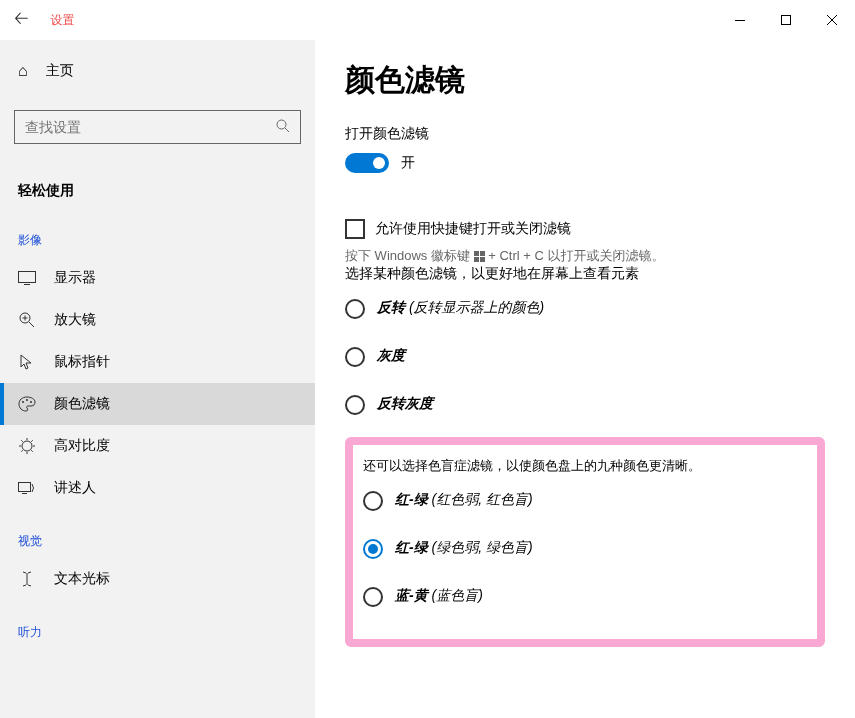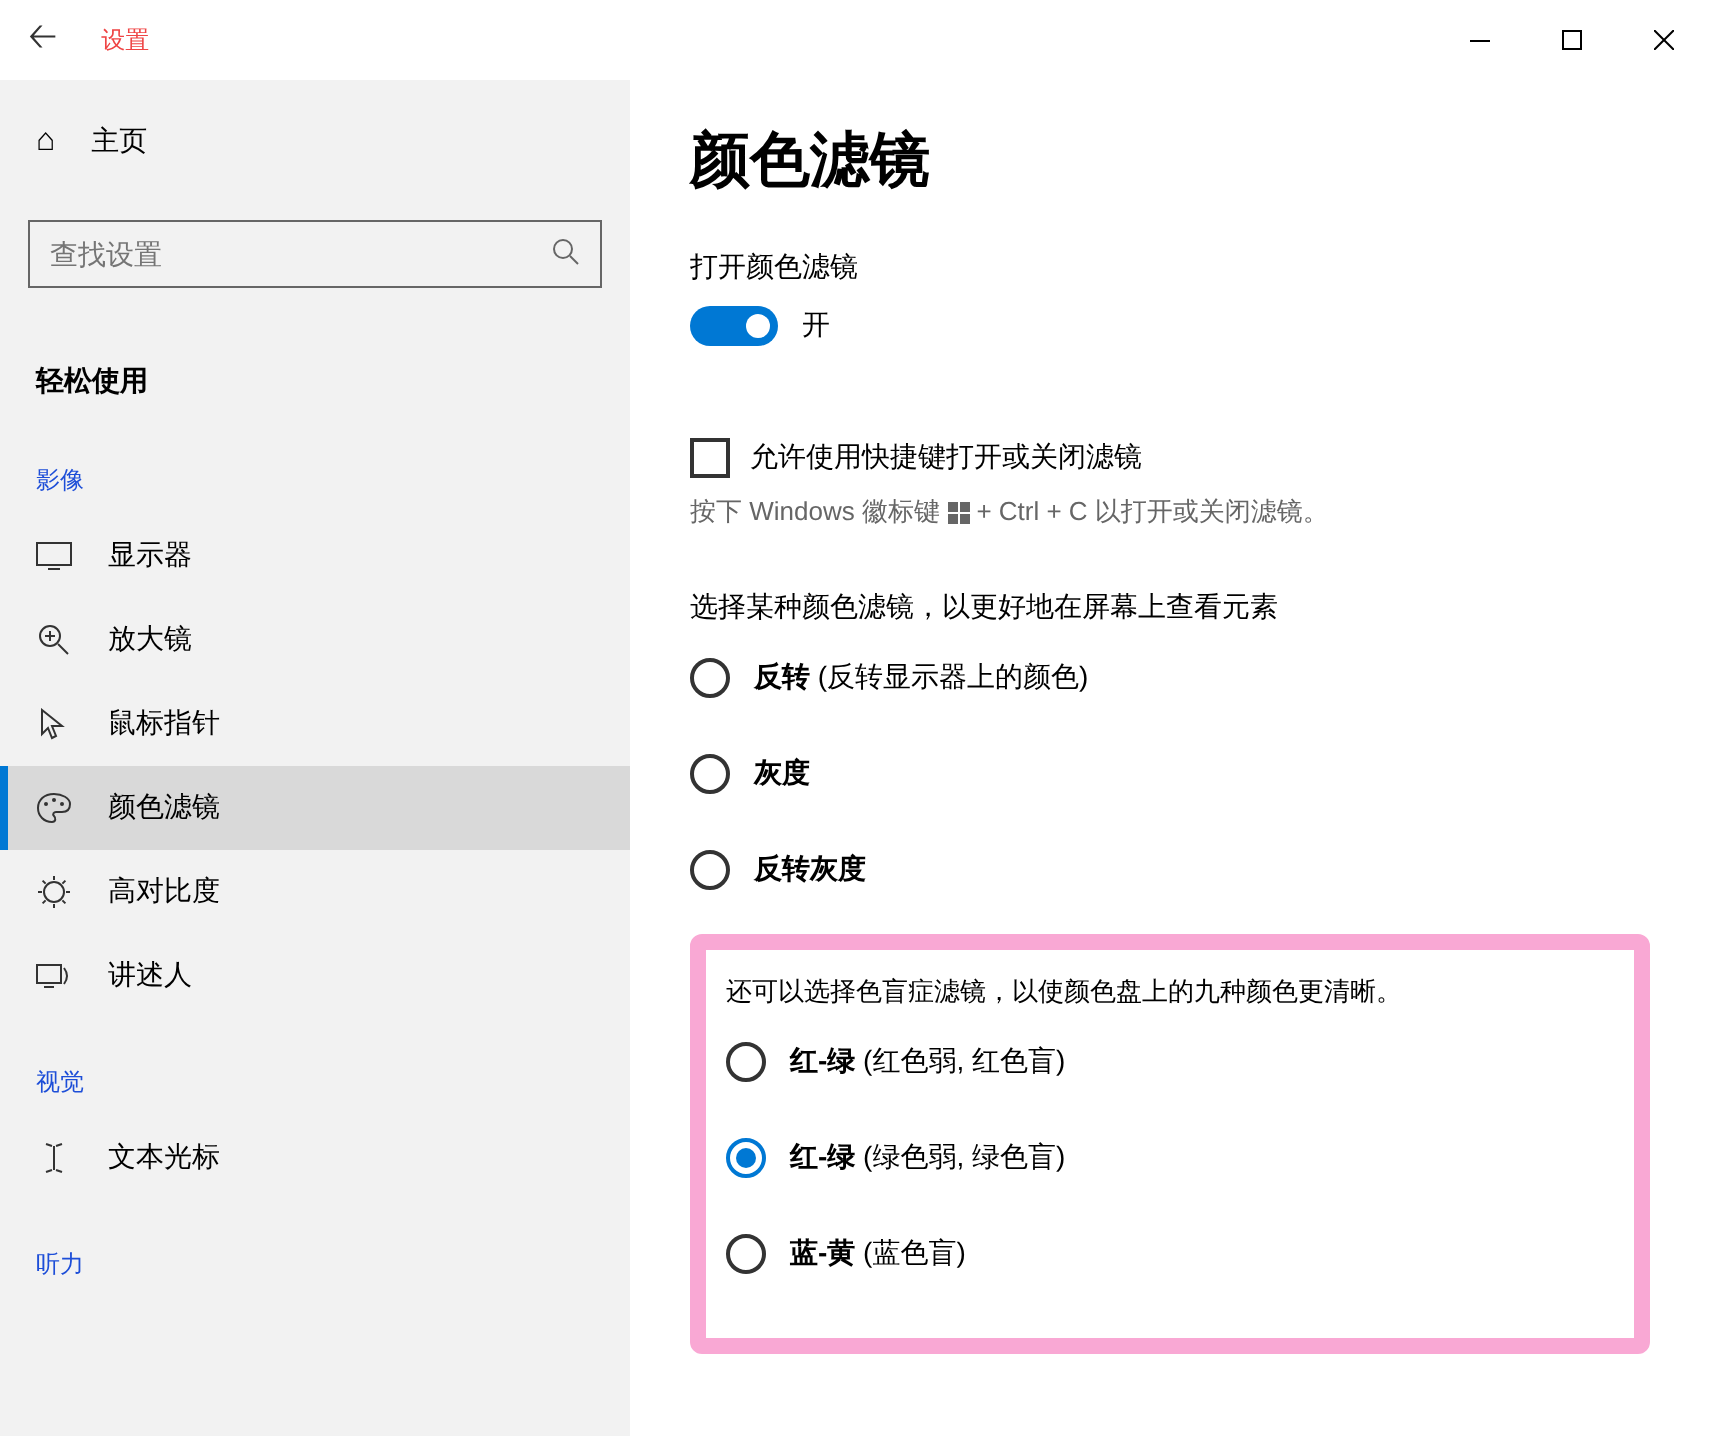--- a/index.html
+++ b/index.html
@@ -183,32 +183,31 @@
       height: 20px;
       border: 2px solid #333;
       cursor: pointer;
     }
     .checkbox-label {
       font-size: 14px;
     }
     .hint {
       font-size: 13px;
       color: #666;
-      margin-bottom: 30px;
     }
     .section-desc {
       font-size: 14px;
       margin-bottom: 16px;
     }
     .radio-row {
       display: flex;
-      align-items: center;
       gap: 12px;
       margin-bottom: 28px;
       cursor: pointer;
+      font-style: italic;
     }
     .radio {
       width: 20px;
       height: 20px;
       border: 2px solid #333;
       border-radius: 50%;
       display: flex;
       align-items: center;
       justify-content: center;
       flex-shrink: 0;

